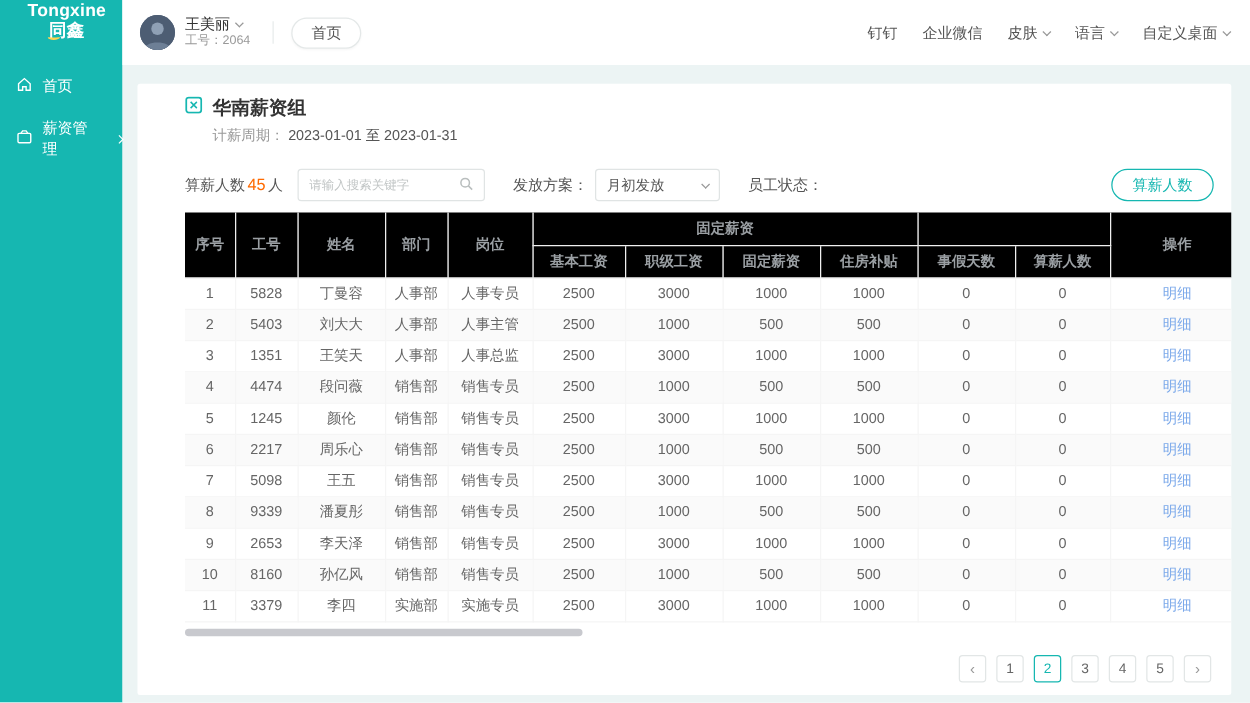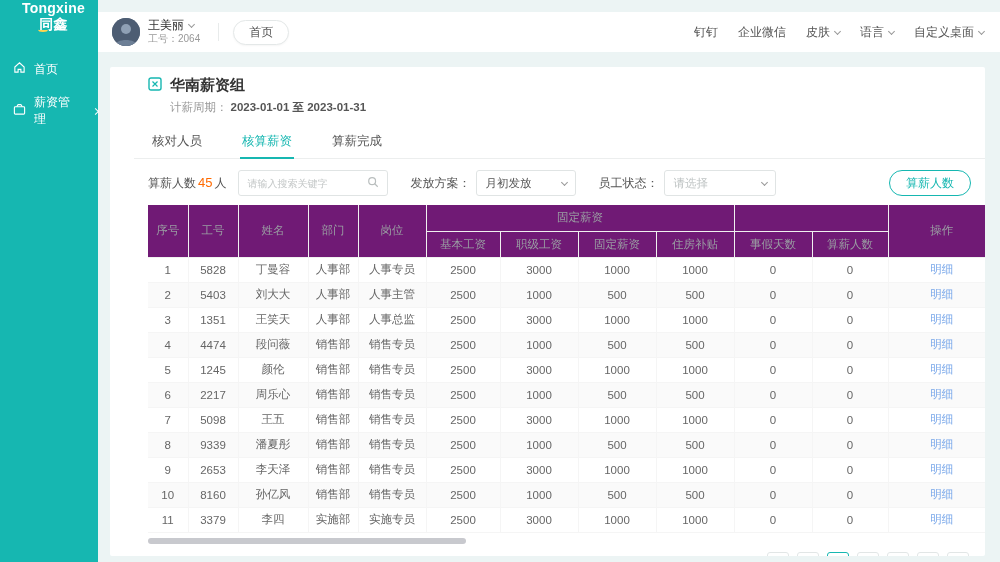--- a/index.html
+++ b/index.html
@@ -11,41 +11,41 @@
   .logo { height:42px; display:flex; align-items:center; padding-left:9px; font-size:14px; font-weight:bold; position:relative; white-space:nowrap; letter-spacing:.2px;flex-direction:column; }
   .logo .smile { position:absolute; left:38px; top:27px; width:10px; height:5px; border-bottom:2px solid #ffd54f; border-radius:50%; }
   .side-item { height:30px; display:flex; align-items:center; gap:8px; padding-left:13px; font-size:12px; margin-top:12px; cursor:pointer; }
   .side-item svg { flex-shrink:0; }
   .chev-r { width:5px; height:5px; border-right:1.5px solid #fff; border-top:1.5px solid #fff; transform:rotate(45deg); margin-left:4px; }
 
   
   .main { flex:1; min-width:0; display:flex; flex-direction:column; background:#ecf4f4; }
 
   
-  .topbar { height:40px; background:#fff; display:flex; align-items:center; padding:0 16px 0 14px; flex-shrink:0;margin-top:12px; }
+  .topbar { height:52px; background:#fff; display:flex; align-items:center; padding:0 16px 0 14px; flex-shrink:0; }
   .avatar { width:28px; height:28px; border-radius:50%; background:#5a6b80; overflow:hidden; flex-shrink:0; }
   .user-info { margin-left:8px; line-height:1.25; }
   .user-name { font-size:12px; color:#333; display:flex; align-items:center; gap:5px; cursor:pointer; }
   .user-id { font-size:10px; color:#999; }
   .caret { width:5px; height:5px; border-right:1px solid #999; border-bottom:1px solid #999; transform:rotate(45deg); margin-top:-2px; display:inline-block; }
   .tb-divider { width:1px; height:18px; background:#e8ebeb; margin:0 14px 0 18px; }
   .tab-pill { height:25px; padding:0 15px; border-radius:13px; display:flex; align-items:center; font-size:12px; cursor:pointer; }
   .tab-pill.inactive { background:#fff; border:1px solid #e4e8e8; color:#555; box-shadow:0 1px 2px rgba(0,0,0,.04); }
   .tab-pill.active { background:#16b7b1; color:#fff; gap:6px; margin-left:10px; }
   .close-circ { width:12px; height:12px; border:1px solid rgba(255,255,255,.95); border-radius:50%; font-size:8px; line-height:10px; text-align:center; display:inline-block; }
   .top-right { margin-left:auto; display:flex; align-items:center; gap:20px; font-size:12px; color:#555; }
   .tr-item { display:flex; align-items:center; gap:5px; cursor:pointer; }
 
   
   .content { flex:1; padding:15px 15px 6px 12px; min-height:0; }
   .card { background:#fff; height:100%; border-radius:2px; display:flex; flex-direction:column; padding-top:9px; overflow:hidden;padding-left:24px; }
   .card-title-row { display:flex; align-items:center; gap:8px; padding:0 14px; height:20px; }
   .card-title { font-size:15px; font-weight:bold; color:#333; }
   .period { padding:5px 14px 8px 36px; font-size:11.5px; color:#999; }
-  .period b { color:#555; font-weight:bold; margin-left:3px; }
+  .period b { color:#555; font-weight:normal; margin-left:3px; }
 
   .page-tabs { display:flex; gap:36px; padding:0 16px; border-bottom:1px solid #eceeee; flex-shrink:0; }
   .page-tab { padding:10px 2px 8px; font-size:12.5px; color:#555; cursor:pointer; position:relative; }
   .page-tab.active { color:#16b7b1; }
   .page-tab.active::after { content:""; position:absolute; left:0; right:0; bottom:-1px; height:2px; background:#16b7b1; }
 
   
   .toolbar { display:flex; align-items:center; padding:11px 14px 9px; font-size:12px; color:#555; flex-shrink:0; }
   .count { white-space:nowrap; }
   .count .num { color:#ff6a00; font-size:13px; margin:0 2px; }
@@ -53,21 +53,21 @@
   .search-box input { border:none; outline:none; flex:1; font-size:10px; color:#333; min-width:0; font-family:inherit; }
   .search-box input::placeholder { color:#c2c6c6; }
   .fake-select { height:26px; border:1px solid #e0e4e4; border-radius:3px; background:#fff; display:flex; align-items:center; justify-content:space-between; padding:0 8px; font-size:11.5px; color:#555; cursor:pointer; }
   .fake-select .ph { color:#bfc4c4; }
   .f-label { margin-left:22px; margin-right:6px; white-space:nowrap; }
   .recalc-btn { margin-left:auto; height:26px; padding:0 16px; border:1px solid #16b7b1; color:#16b7b1; border-radius:13px; background:#fff; font-size:12px; display:flex; align-items:center; cursor:pointer; white-space:nowrap; }
 
   
   .table-wrap { padding:0 14px; flex-shrink:0; }
   table { width:100%; border-collapse:collapse; table-layout:fixed; font-size:11.5px; }
-  thead th { background:#701a75; color:#9a9fa3; font-weight:normal; height:26px; border:1px solid #f0f0f0; border-top:none; }
+  thead th { background:#000000; color:#9a9fa3; font-weight:bold; height:26px; border:1px solid #f0f0f0; border-top:none; }
   thead th:first-child { border-left:none; } thead th:last-child { border-right:none; }
   tbody td { height:25px; text-align:center; color:#666; border:1px solid #f5f5f5; border-top:none; white-space:nowrap; overflow:hidden; }
   tbody td:first-child { border-left:none; } tbody td:last-child { border-right:none; }
   tbody tr:nth-child(even) td { background:#fafafa; }
   .detail-link { color:#7aa8ea; cursor:pointer; text-decoration:none; }
 
   
   .hscroll { height:6px; margin:5px 14px 0; flex-shrink:0; }
   .hscroll .thumb { width:318px; height:6px; border-radius:3px; background:#c8c9ce; cursor:pointer; }
 
@@ -154,47 +154,38 @@
           <span><svg width="14" height="14" viewBox="0 0 14 14">
                 <rect x="1" y="1" width="12" height="12" rx="2" fill="none" stroke="#16b7b1" stroke-width="1.4"></rect>
                 <path d="M4.5 4.5 L9.5 9.5 M9.5 4.5 L4.5 9.5" stroke="#16b7b1" stroke-width="1.2"></path>
               </svg></span>
           <span class="card-title">华南薪资组</span>
         </div>
         <div class="period">
           <span>计薪周期：</span><b>2023-01-01 至 2023-01-31</b>
         </div>
 
-        <div class="page-tabs">
-          <div class="page-tab">核对人员</div>
-          <div class="page-tab active">核算薪资</div>
-          <div class="page-tab">算薪完成</div>
-        </div>
 
         <div class="toolbar">
           <span class="count">
             <span>算薪人数</span><span class="num">45</span><span>人</span>
           </span>
           <div class="search-box">
             <input placeholder="请输入搜索关键字" style="">
             <span><svg width="12" height="12" viewBox="0 0 14 14">
                   <circle cx="6" cy="6" r="4" fill="none" stroke="#b9bebe" stroke-width="1.4"></circle>
                   <path d="M9 9 L12.5 12.5" stroke="#b9bebe" stroke-width="1.4"></path>
                 </svg></span>
           </div>
           <span class="f-label">发放方案：</span>
           <div class="fake-select" style="width:100px">
             <span>月初发放</span>
             <span class="caret"></span>
           </div>
           <span class="f-label">员工状态：</span>
-          <div class="fake-select" style="width:112px">
-            <span class="ph">请选择</span>
-            <span class="caret"></span>
-          </div>
           <button class="recalc-btn">算薪人数</button>
         </div>
 
         <div class="table-wrap">
           <table>
             <colgroup>
               <col style="width:40px">
                 <col style="width:50px">
                 <col style="width:70px">
                 <col style="width:50px">

